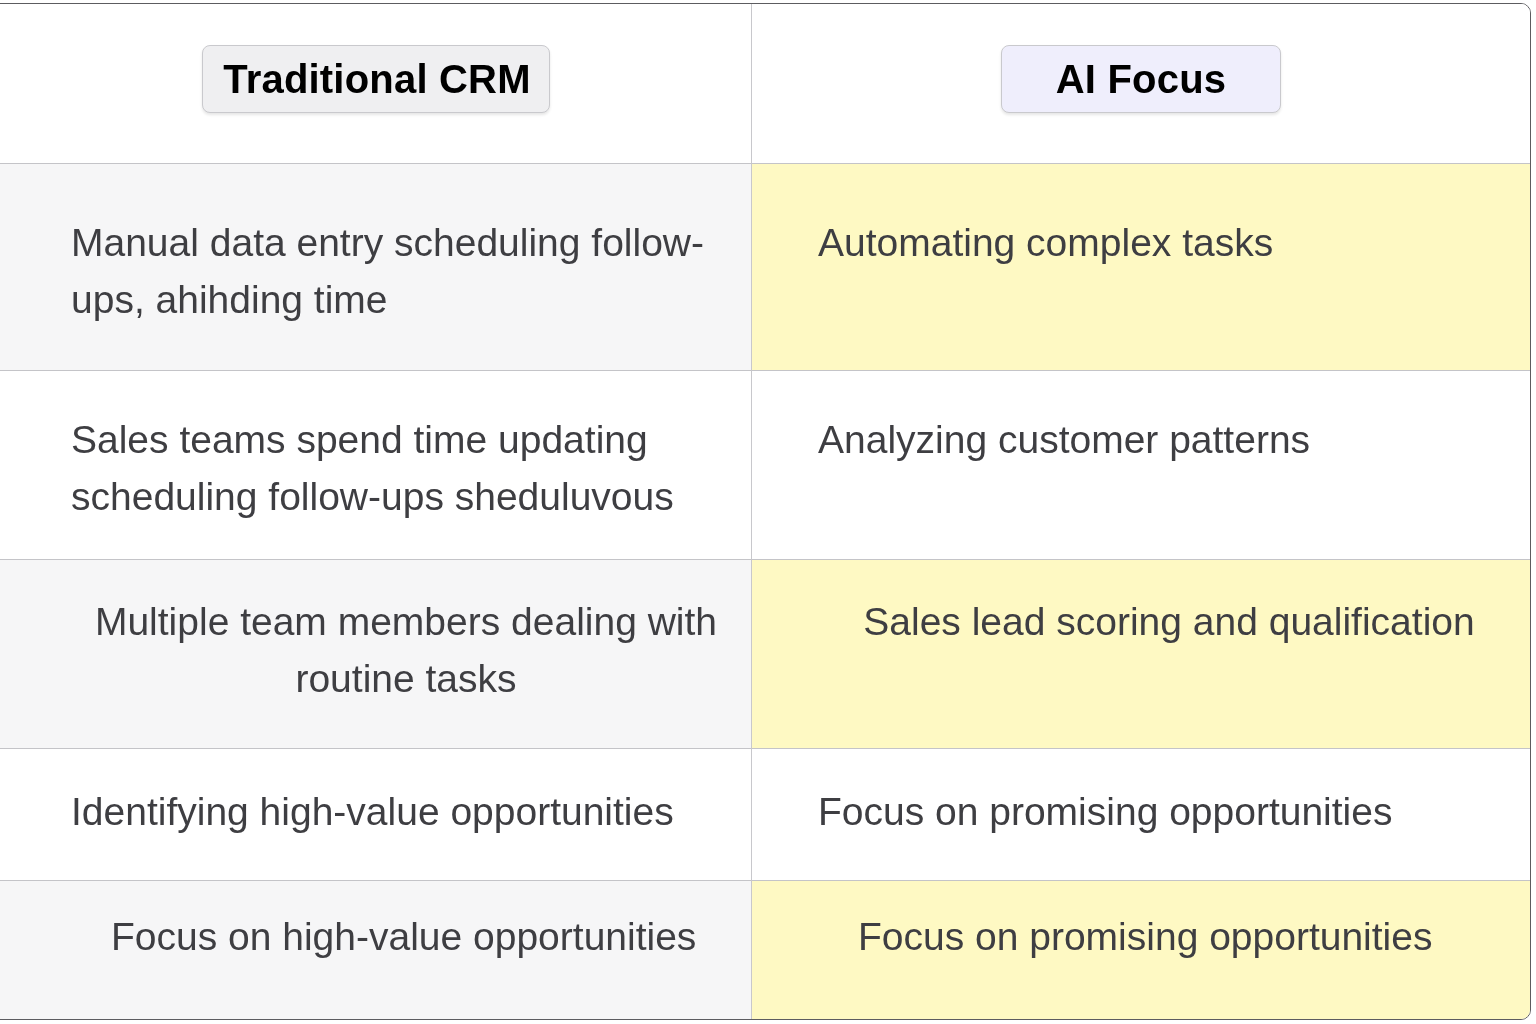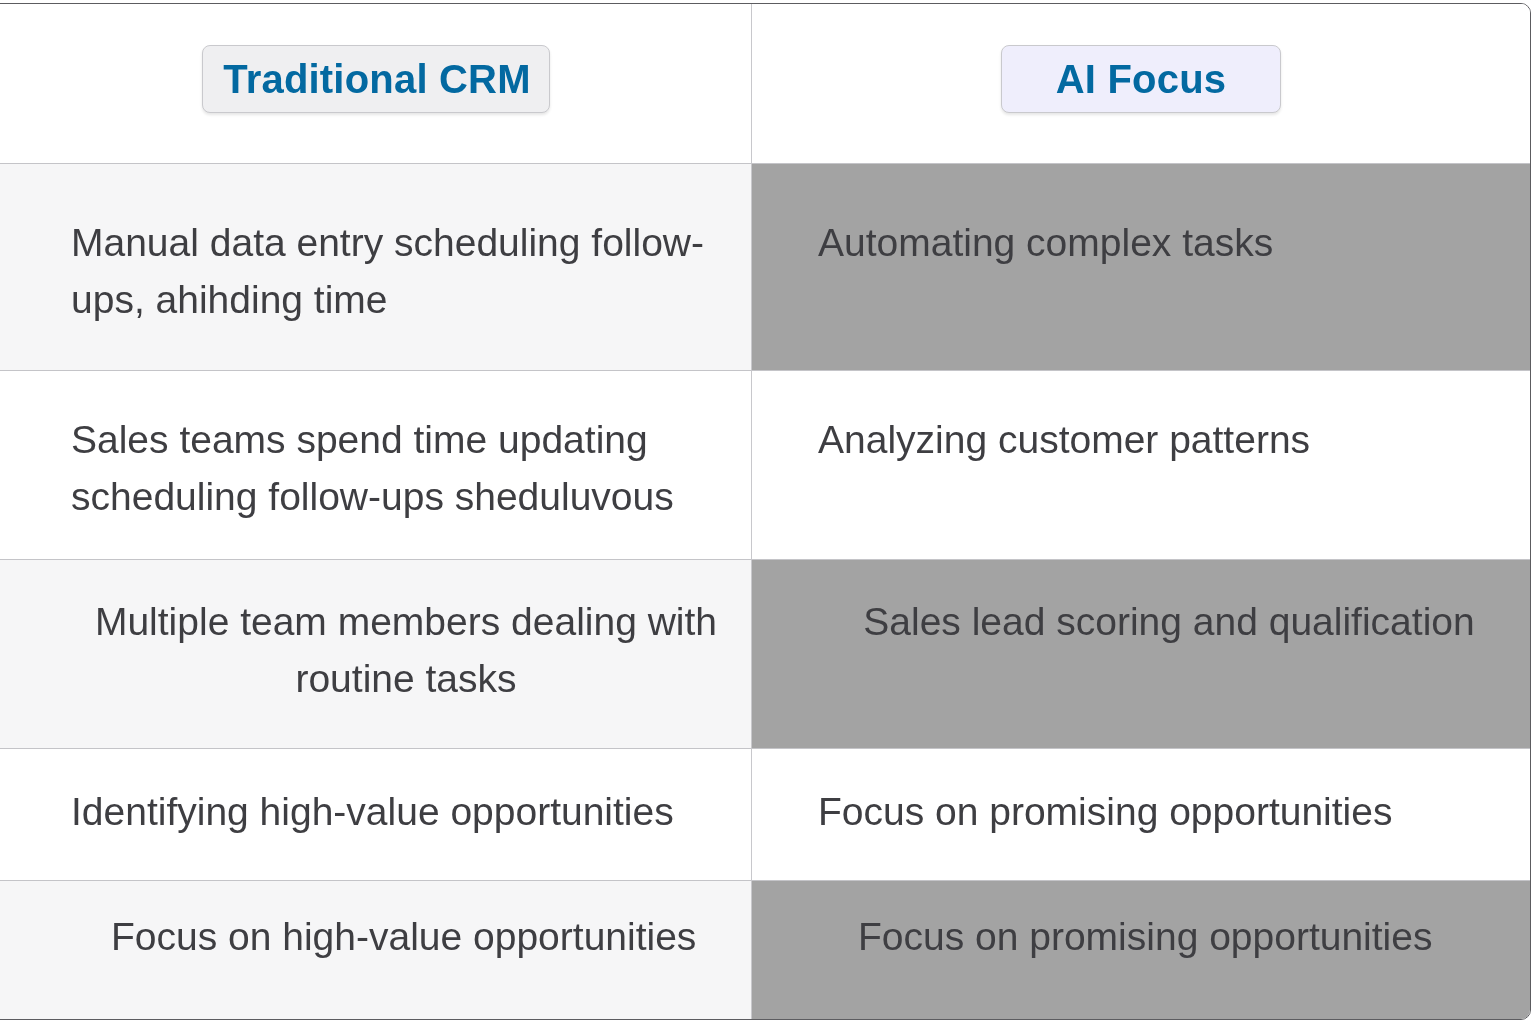--- a/index.html
+++ b/index.html
@@ -48,38 +48,38 @@
     }
     .head-cell.left { padding-left: 10px; }
     .head-cell.right { padding-left: 0; }
     .pill {
       font-weight: bold;
       font-size: 40px;
       padding: 10px 18px 10px 20px;
       border-radius: 8px;
       border: 1.5px solid #c9c9cd;
       box-shadow: 0 2px 3px rgba(0,0,0,0.10);
-      color: #0369a1;
+      color: #000000;
       letter-spacing: 0.2px;
       line-height: 46px;
     }
     .pill.crm { background: #efeff1; margin-top: -10px; }
     .pill.ai { background: #efeefc; padding: 10px 54px; margin-top: -10px; }
 
     .body-cell {
       font-size: 39px;
       line-height: 57px;
       padding-left: 80px;
       padding-right: 10px;
     }
     .body-cell.right { padding-left: 66px; }
     .body-cell .txt { display: block; }
 
     .bg-shade-l { background: #f6f6f7; }
-    .bg-shade-r { background: #a3a3a3; }
+    .bg-shade-r { background: #fef9c3; }
     .bg-white { background: #ffffff; }
 
     .r1 .txt { padding-top: 50px; }
     .r2 .txt { padding-top: 40px; }
     .r3 .txt { padding-top: 33px; text-align: center; }
     .r4 .txt { padding-top: 34px; }
     .r5 .txt { padding-top: 27px; margin-left: 40px; }
   </style>
 </head>
 <body>

